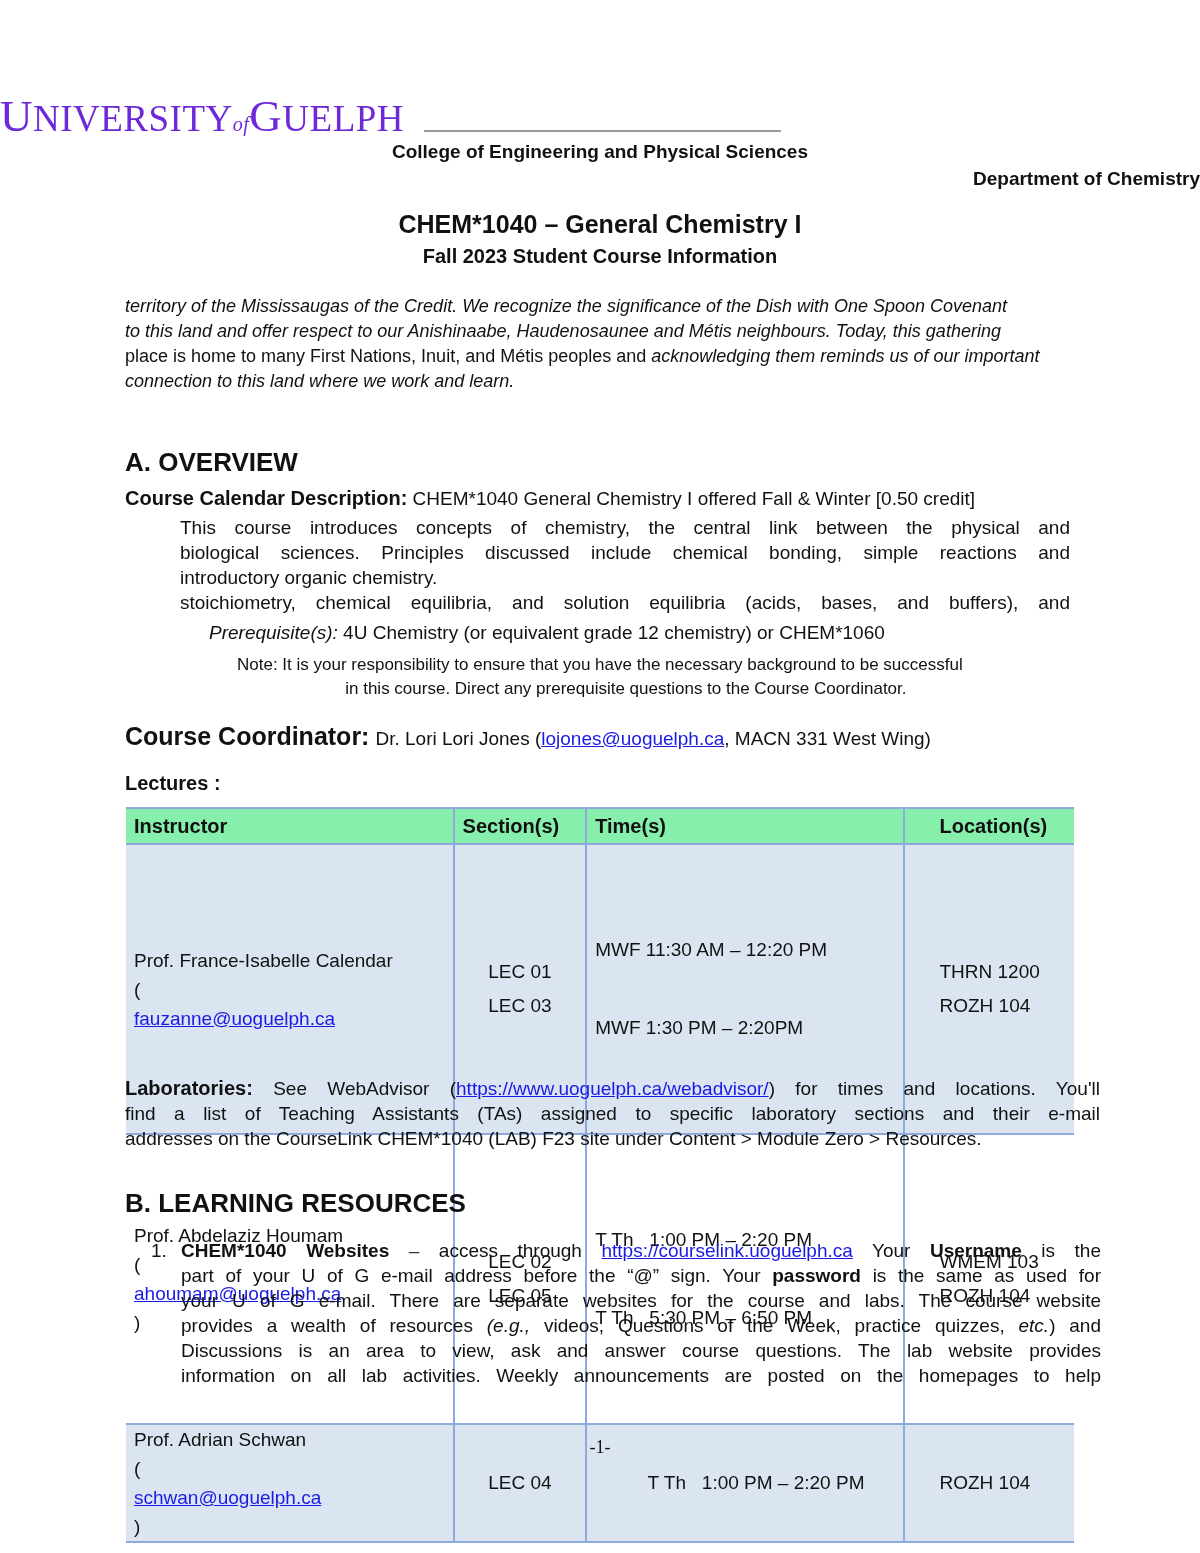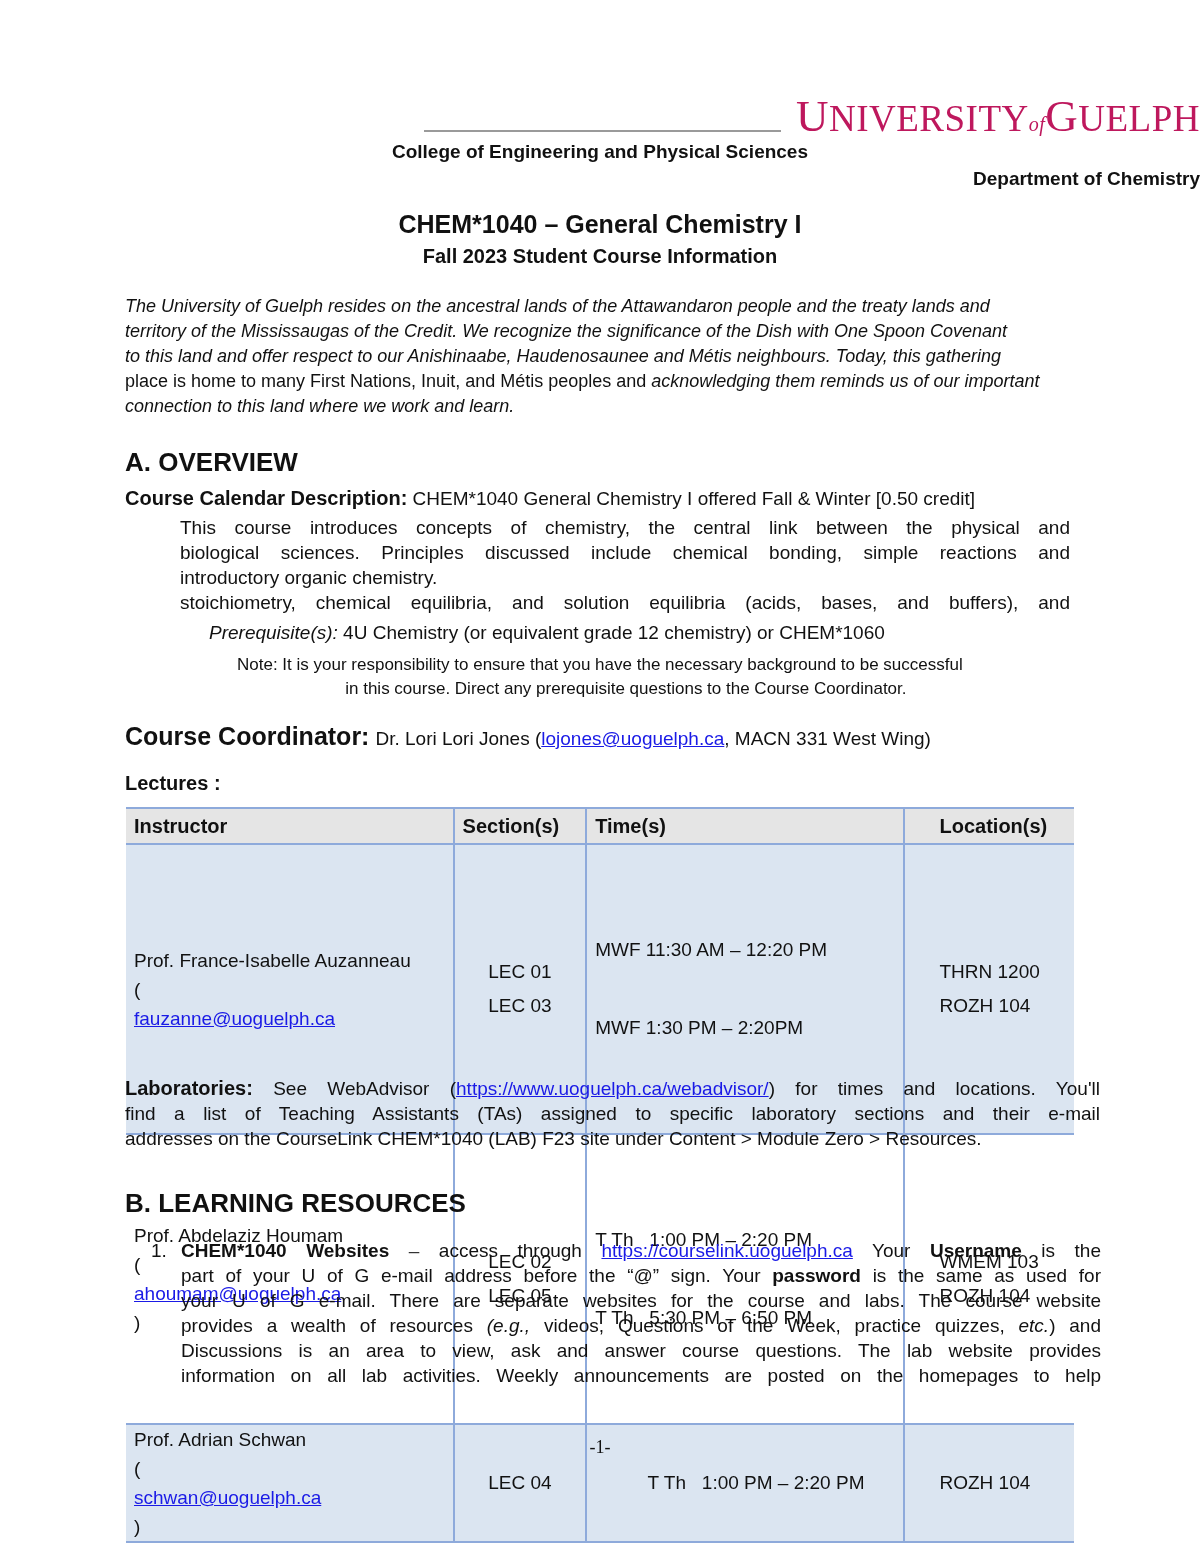--- a/index.html
+++ b/index.html
@@ -6,23 +6,23 @@
     body {
       width: 1200px; height: 1553px; position: relative; overflow: hidden;
       font-family: "Liberation Sans", sans-serif; color: #111;
     }
     .abs { position: absolute; }
     .center { left: 0; width: 1200px; text-align: center; }
     a, .link { color: #1a1ae6; text-decoration: underline; }
 
     
     .logo {
-      top: 96px; left: 0; width: 1200px; text-align: right;
+      top: 96px; left: 0; width: 1200px; text-align: left;
       font-family: "Liberation Serif", serif; font-size: 37px; letter-spacing: 0.5px;
-      color: #be185d; line-height: 40px;
+      color: #6d28d9; line-height: 40px;
     }
     .logo .big { font-size: 45px; }
     .logo .of { font-style: italic; font-size: 20px; }
     .logo-rule {
       top: 130px; left: 424px; width: 357px; height: 2px; background: #9a9a9a;
     }
 
     .college { top: 141px; font-size: 19px; font-weight: bold; }
     .dept { top: 168px; font-size: 19px; font-weight: bold; text-align: right; }
     .title { top: 210px; font-size: 25px; font-weight: bold; }
@@ -61,21 +61,21 @@
     
     .tbl { top: 807px; left: 126px; width: 948px; }
     table.lt { border-collapse: collapse; width: 948px; font-size: 19px; }
     table.lt th, table.lt td {
       border-top: 2px solid #8eaadb; border-bottom: 2px solid #8eaadb;
       border-left: 2px solid #8eaadb; border-right: 2px solid #8eaadb;
       padding: 0 8px; vertical-align: middle; text-align: left;
     }
     table.lt th:first-child, table.lt td:first-child { border-left: none; }
     table.lt th:last-child, table.lt td:last-child { border-right: none; padding-left: 35px; }
-    table.lt th { height: 34px; font-weight: bold; font-size: 20px; background: #e5e5e5; }
+    table.lt th { height: 34px; font-weight: bold; font-size: 20px; background: #86efac; }
     table.lt tr.shade td { background: #dbe5f1; }
     table.lt tr.plain td { background: #ffffff; }
     table.lt td.c { text-align: center; }
     .cell-lines span { display: block; line-height: 34px; }
     .cell-lines.tight span { line-height: 29px; }
     .col1 { width: 330px; } .col2 { width: 118px; } .col3 { width: 305px; } .col4 { width: 130px; }
 
     .labs { top: 1076px; left: 125px; width: 975px; text-align: justify; }
     .labs .line { display: block; text-align-last: justify; }
     .labs .line.last { text-align-last: left; }
@@ -98,21 +98,20 @@
   <span class="big">U</span><span>NIVERSITY</span><span class="of">of</span><span class="big">G</span><span>UELPH</span>
 </div>
 <div class="abs logo-rule"></div>
 
 <div class="abs center college">College of Engineering and Physical Sciences</div>
 <div class="abs center dept">Department of Chemistry</div>
 <div class="abs center title">CHEM*1040 – General Chemistry I</div>
 <div class="abs center subtitle">Fall 2023 Student Course Information</div>
 
 <div class="abs ack">
-  <span class="line it">The University of Guelph resides on the ancestral lands of the Attawandaron people and the treaty lands and</span>
   <span class="line it">territory of the Mississaugas of the Credit. We recognize the significance of the Dish with One Spoon Covenant</span>
   <span class="line it">to this land and offer respect to our Anishinaabe, Haudenosaunee and Métis neighbours. Today, this gathering</span>
   <span class="line"><span>place is home to many First Nations, Inuit, and Métis peoples and </span><span class="it">acknowledging them reminds us of our important</span></span>
   <span class="line it">connection to this land where we work and learn.</span>
 </div>
 
 <div class="abs h-section secA">A.  OVERVIEW</div>
 
 <div class="abs p cal">
   <span class="lab">Course Calendar Description:</span><span> CHEM*1040 General Chemistry I offered Fall &amp; Winter [0.50 credit]</span>
@@ -147,21 +146,21 @@
         <th class="col1">Instructor</th>
         <th class="col2">Section(s)</th>
         <th class="col3">Time(s)</th>
         <th class="col4">Location(s)</th>
       </tr>
     </thead>
     <tbody>
       <tr class="shade" style="height:71px;">
         <td>
           <div class="cell-lines tight">
-            <span>Prof. France-Isabelle Auzanneau</span>
+            <span>Prof. France-Isabelle Calendar</span>
             <span><span>(</span><a class="link">fauzanne@uoguelph.ca</a><span></span></span>
           </div>
         </td>
         <td class="c">
           <div class="cell-lines">
             <span>LEC 01</span>
             <span>LEC 03</span>
           </div>
         </td>
         <td style="white-space:pre;">

